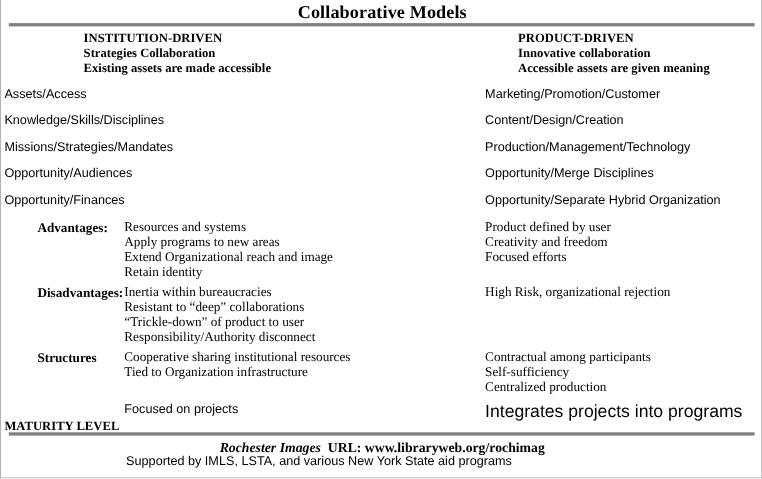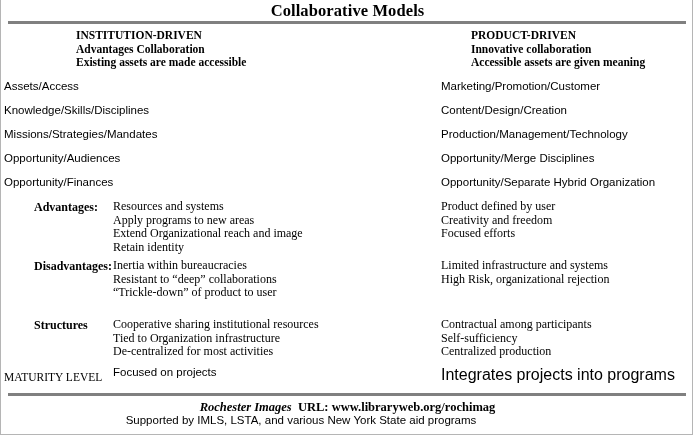--- a/index.html
+++ b/index.html
@@ -122,23 +122,23 @@
   .maturity {
     position: absolute;
     left: 0;
     top: 366px;
     width: 693px;
     height: 18px;
   }
   .maturity .mlabel {
     position: absolute;
     left: 3px;
-    top: 5px;
-    font-family: "Liberation Serif", serif;
-    font-weight: normal;
+    top: 16px;
+    font-family: "Liberation Serif", serif;
+    font-weight: bold;
     font-size: 11.5px;
     white-space: nowrap;
     text-align: right;
   }
   .maturity .mleft {
     position: absolute;
     left: 112px;
     top: 0;
     font-size: 11.5px;
     white-space: nowrap;
@@ -168,39 +168,39 @@
     font-weight: bold;
     margin-top: 24px;
   }
   .footer-line1 .url {
     font-weight: bold;
     font-style: normal;
   }
   .footer-line2 {
     position: absolute;
     top: 414px;
-    left: 14px;
+    left: 3px;
     width: 572px;
     text-align: center;
     font-size: 11.5px;
     white-space: nowrap;
   }
 </style>
 </head>
 <body>
 
 <div id="page">
 
   <div class="doc-title">Collaborative Models</div>
 
   <div class="rule rule-top"></div>
 
   <div class="col-head col-head-left">
     <div>INSTITUTION-DRIVEN</div>
-    <div>Advantages Collaboration</div>
+    <div>Strategies Collaboration</div>
     <div>Existing assets are made accessible</div>
   </div>
 
   <div class="col-head col-head-right">
     <div>PRODUCT-DRIVEN</div>
     <div>Innovative collaboration</div>
     <div>Accessible assets are given meaning</div>
   </div>
 
   <div class="pair-row" style="top:80px">
@@ -238,33 +238,32 @@
         <div>Focused efforts</div>
       </div>
   </div>
 
   <div class="group" style="top:259px">
     <span class="glabel">Disadvantages:</span>
     <div class="gleft">
         <div>Inertia within bureaucracies</div>
         <div>Resistant to “deep” collaborations</div>
         <div>“Trickle-down” of product to user</div>
+        <div>Responsibility/Authority disconnect</div>
       </div>
     <div class="gright">
-        <div>Limited infrastructure and systems</div>
         <div>High Risk, organizational rejection</div>
       </div>
   </div>
 
   <div class="group" style="top:318px">
     <span class="glabel">Structures</span>
     <div class="gleft">
         <div>Cooperative sharing institutional resources</div>
         <div>Tied to Organization infrastructure</div>
-        <div>De-centralized for most activities</div>
       </div>
     <div class="gright">
         <div>Contractual among participants</div>
         <div>Self-sufficiency</div>
         <div>Centralized production</div>
       </div>
   </div>
 
   <div class="maturity">
     <span class="mlabel">MATURITY LEVEL</span>

